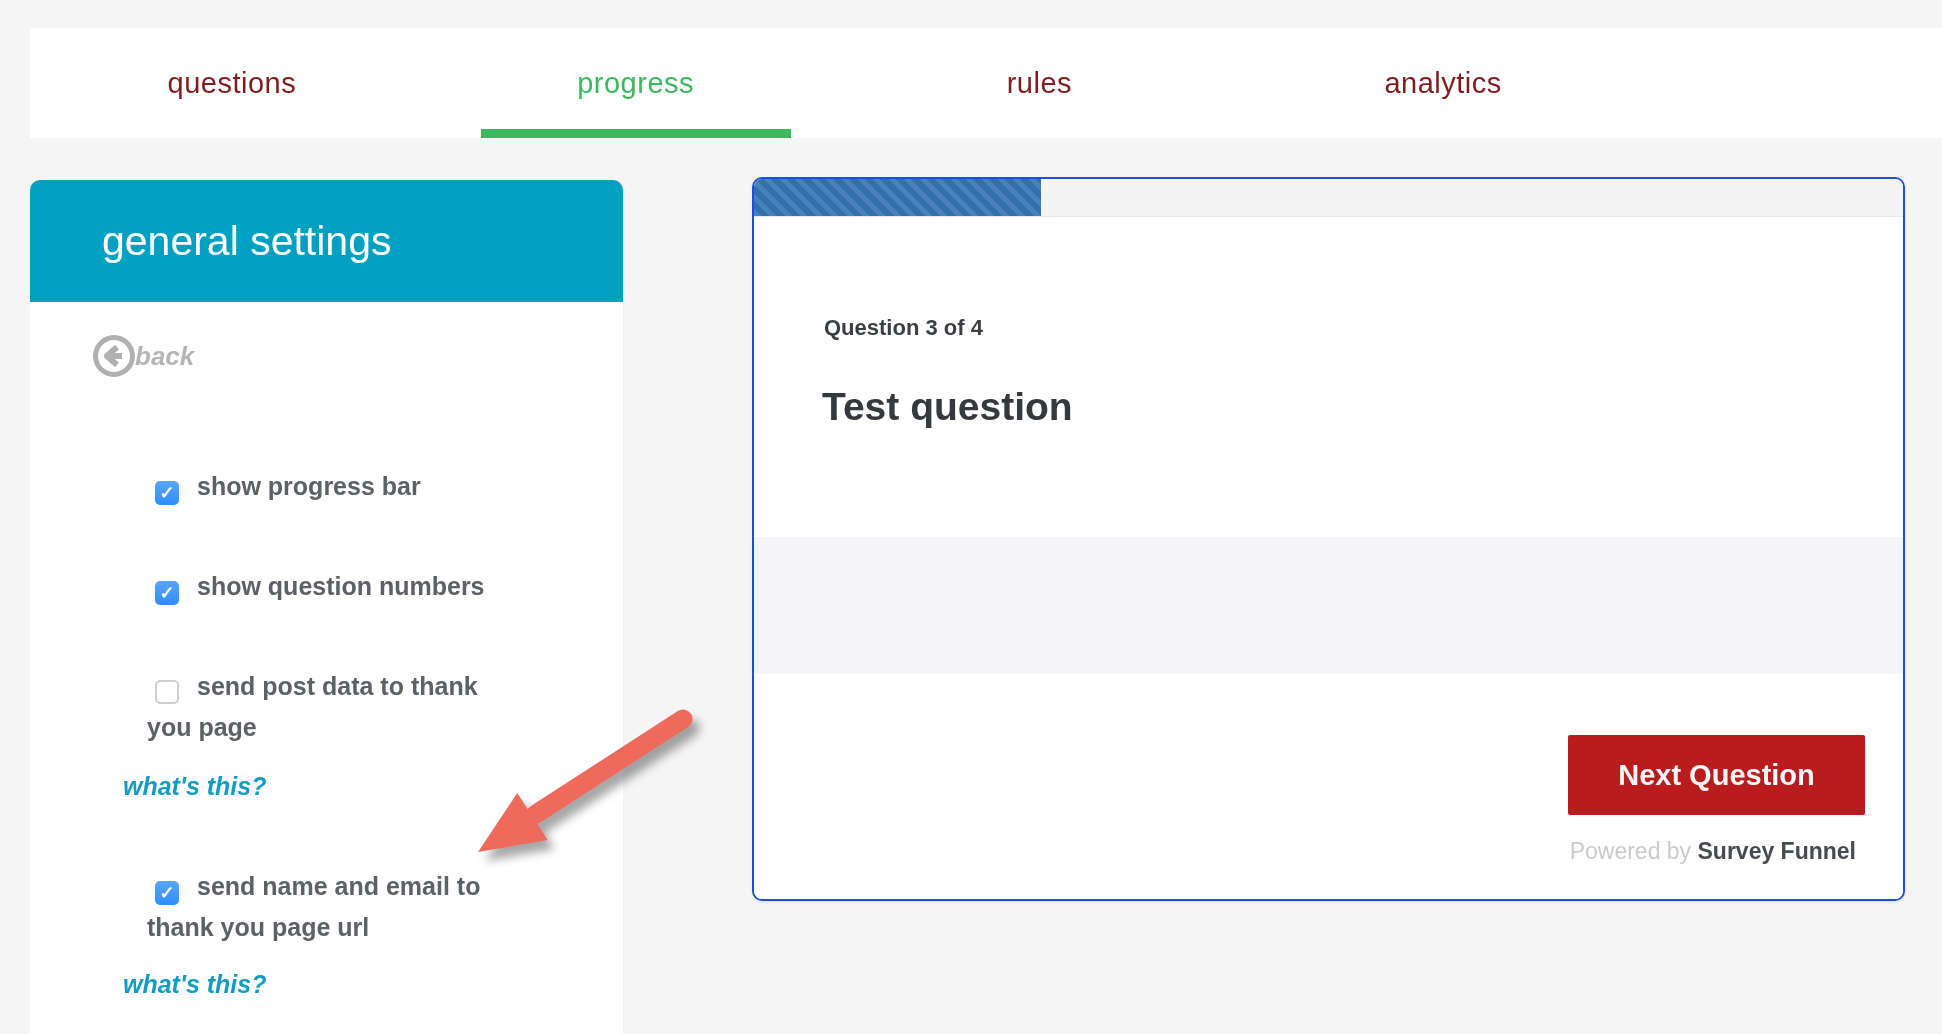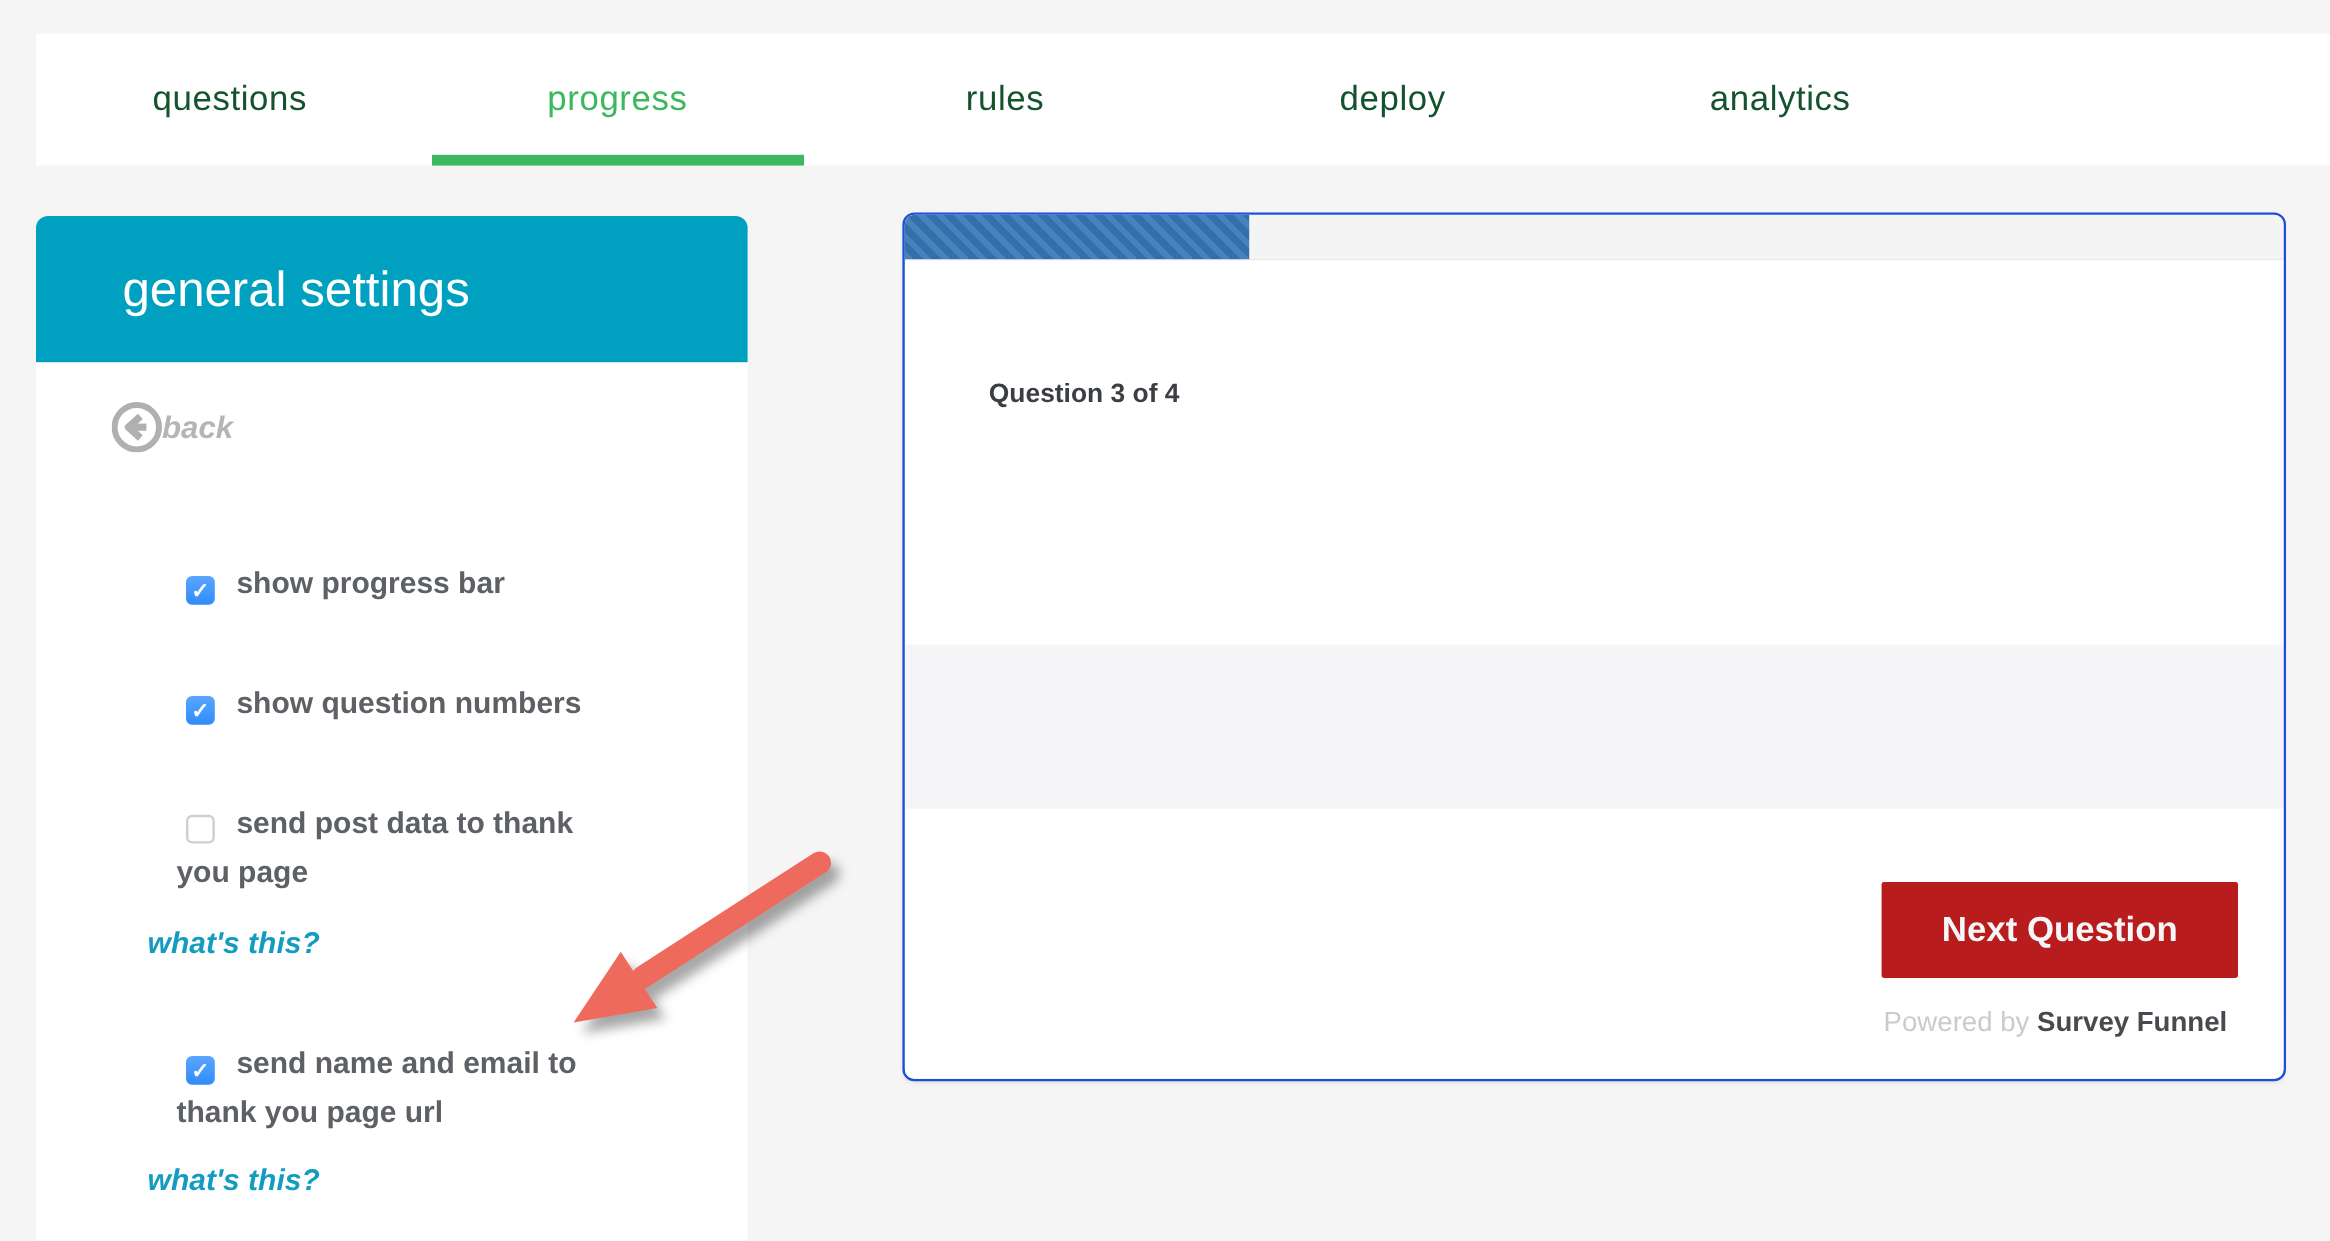--- a/index.html
+++ b/index.html
@@ -13,21 +13,21 @@
 
   
   .navbar {
     position:absolute; left:30px; top:28px; right:0; height:110px;
     background:#ffffff;
   }
   .tabs { display:flex; width:1615px; height:100%; }
   .tab {
     flex:1 1 0; position:relative; display:flex;
     align-items:center; justify-content:center;
-    font-size:29px; color:#14532d; cursor:pointer; letter-spacing:0.5px;
+    font-size:29px; color:#7f1d1d; cursor:pointer; letter-spacing:0.5px;
   }
   .tab.active { color:#3cb95e; }
   .tab .underline {
     display:none; position:absolute; left:50%; bottom:0;
     width:310px; height:9px; margin-left:-155px; background:#3cb95e;
   }
   .tab.active .underline { display:block; }
 
   
   .sidebar { position:absolute; left:30px; top:180px; width:593px; height:854px; }
@@ -116,24 +116,20 @@
     </div>
     <div class="tab active">
       <span>progress</span>
       <span class="underline"></span>
     </div>
     <div class="tab">
       <span>rules</span>
 
     </div>
     <div class="tab">
-      <span>deploy</span>
-
-    </div>
-    <div class="tab">
       <span>analytics</span>
 
     </div>
   </div>
 </div>
 
 <div class="sidebar">
   <div class="sidebar-header">general settings</div>
   <div class="sidebar-body">
 
@@ -168,20 +164,21 @@
 
   </div>
 </div>
 
 <div class="card">
   <div class="progress-track">
     <div class="progress-fill" style="width: 25%;"></div>
   </div>
   <div class="question-area">
     <div class="q-counter">Question 3 of 4</div>
+    <div class="q-title">Test question</div>
   </div>
   <div class="answers-band"></div>
   <div class="card-footer">
     <button class="next-btn">Next Question</button>
     <div class="powered">
       <span class="prefix">Powered by </span><span class="brand">Survey Funnel</span>
     </div>
   </div>
 </div>
 

